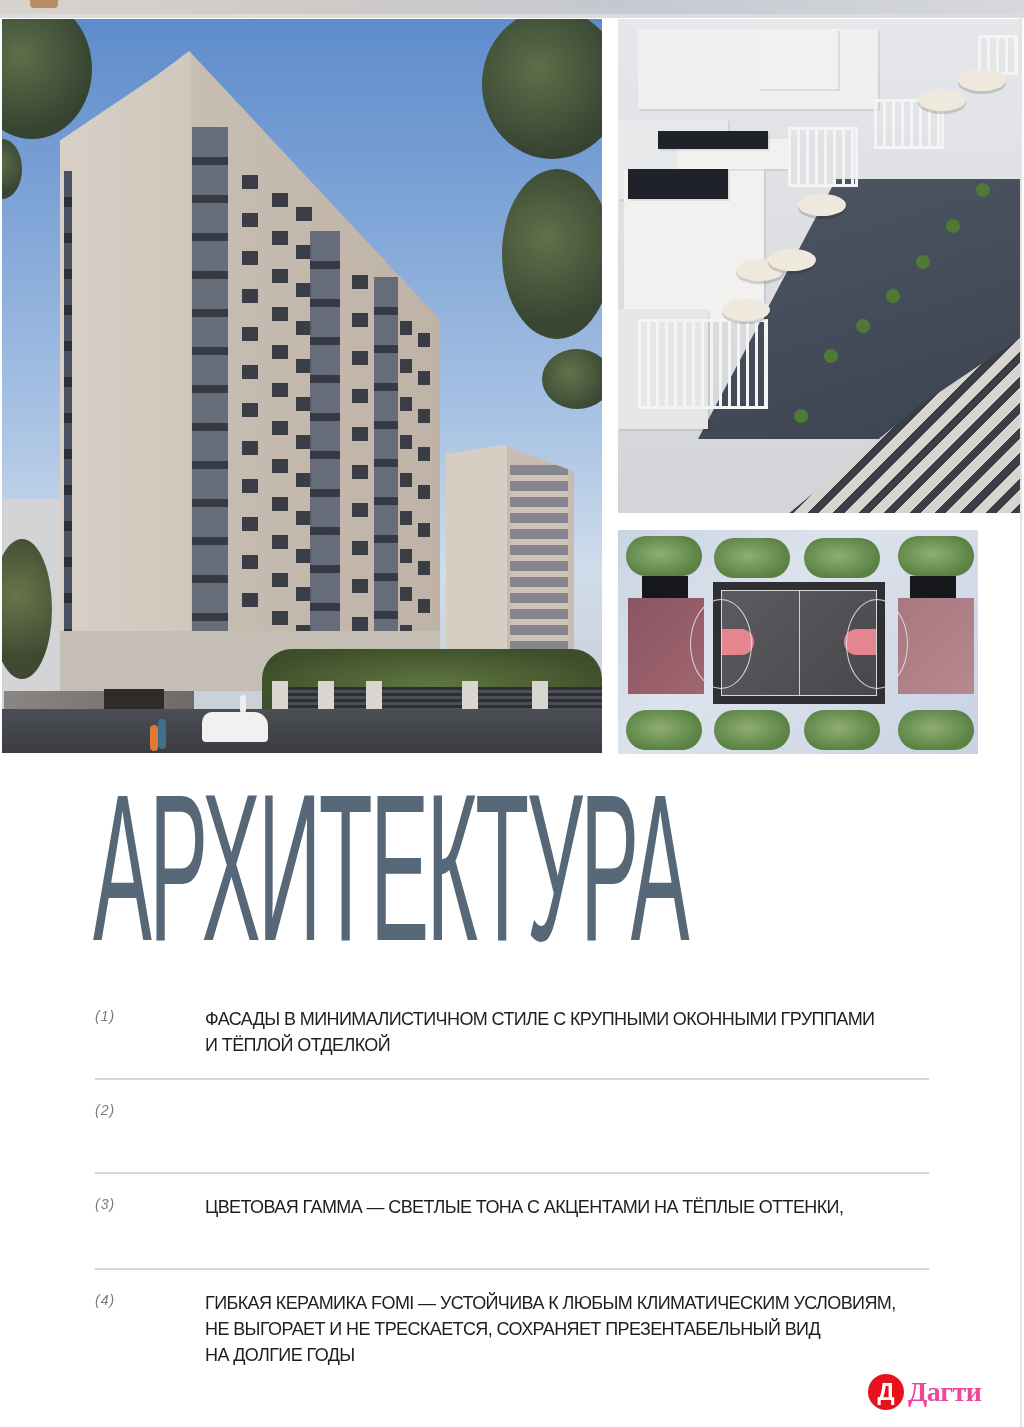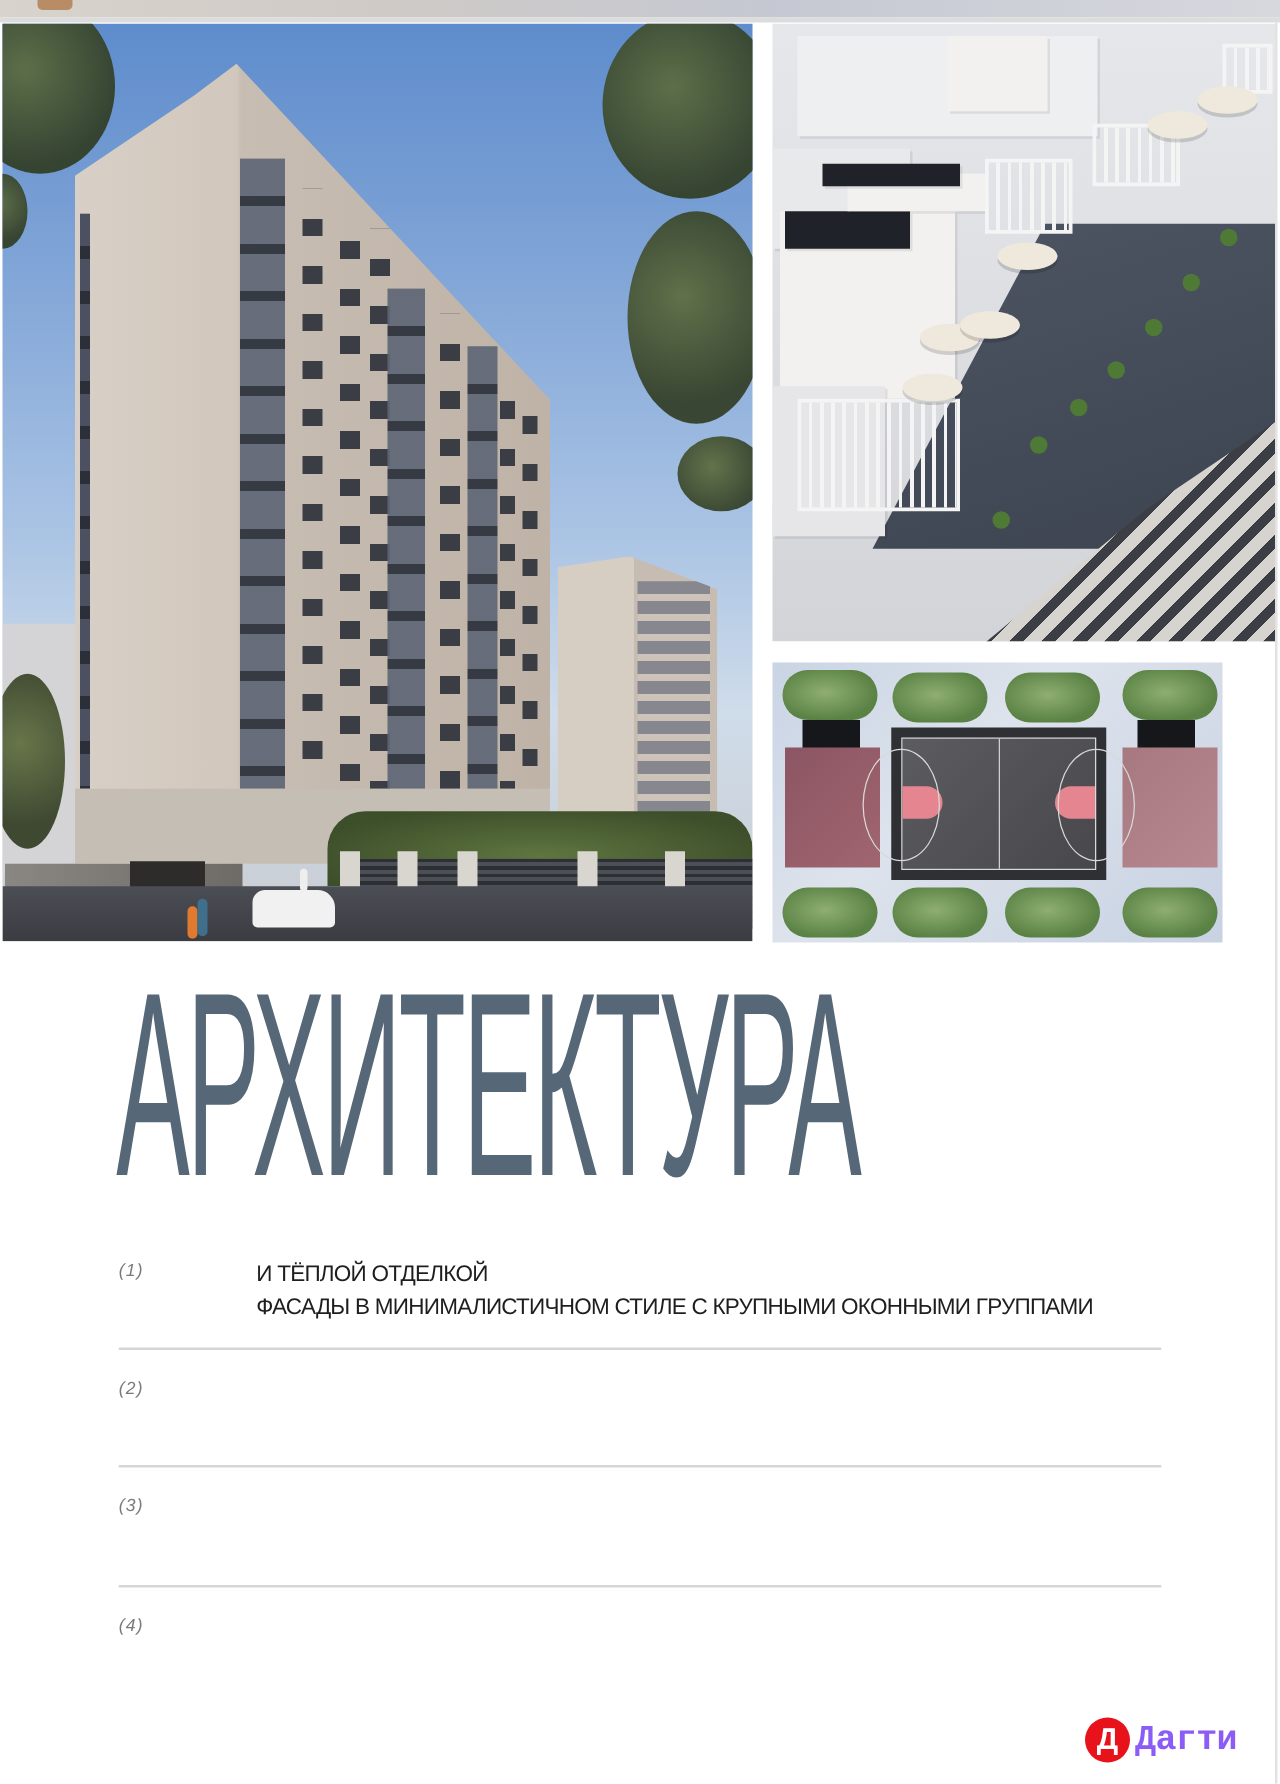--- a/index.html
+++ b/index.html
@@ -120,21 +120,21 @@
   .feature.f3 { height: 96px; padding-top: 20px; }
   .feature.f4 { padding-top: 20px; }
   .feature.f2 .feat-num, .feature.f3 .feat-num, .feature.f4 .feat-num { top: 22px; }
 
   
   .logo { position: absolute; left: 868px; top: 1374px; display: flex; align-items: center; gap: 4px; }
   .logo-mark {
     width: 36px; height: 36px; border-radius: 50%; background: #e8121a; color: #fff;
     font-weight: 700; font-size: 24px; line-height: 36px; text-align: center; font-family: "Liberation Sans", sans-serif;
   }
-  .logo-text { font-size: 28px; font-weight: 700; color: #8b5cf6; letter-spacing: -0.5px; font-family: Liberation Mono, monospace; }
+  .logo-text { font-size: 28px; font-weight: 700; color: #ec4899; letter-spacing: -0.5px; font-family: Liberation Serif, serif; }
 </style>
 </head>
 <body>
 
 <div class="prev-strip">
   <div class="feet"></div>
 </div>
 <div class="prev-line"></div>
 <div class="right-edge"></div>
 
@@ -231,33 +231,39 @@
   <div class="bush" style="left:186px;top:180px;"></div>
   <div class="bush" style="left:280px;top:180px;"></div>
 </div>
 
 <h1 class="heading">АРХИТЕКТУРА</h1>
 
 <div class="features">
   <div class="feature f1">
     <span class="feat-num">(1)</span>
     <div class="feat-text">
+      <div>Фасады в минималистичном стиле с крупными оконными группами</div>
       <div>и тёплой отделкой</div>
-      <div>Фасады в минималистичном стиле с крупными оконными группами</div>
     </div>
   </div>
   <div class="feature f2">
     <span class="feat-num">(2)</span>
   </div>
   <div class="feature f3">
     <span class="feat-num">(3)</span>
     <div class="feat-text">
+      <div>Цветовая гамма — светлые тона с акцентами на тёплые оттенки,</div>
     </div>
   </div>
   <div class="feature f4">
     <span class="feat-num">(4)</span>
+    <div class="feat-text">
+      <div>Гибкая керамика FOMI — устойчива к любым климатическим условиям,</div>
+      <div>не выгорает и не трескается, сохраняет презентабельный вид</div>
+      <div>на долгие годы</div>
+    </div>
   </div>
 </div>
 
 <div class="logo">
   <div class="logo-mark">Д</div>
   <div class="logo-text">Дагти</div>
 </div>
 
 </body></html>

